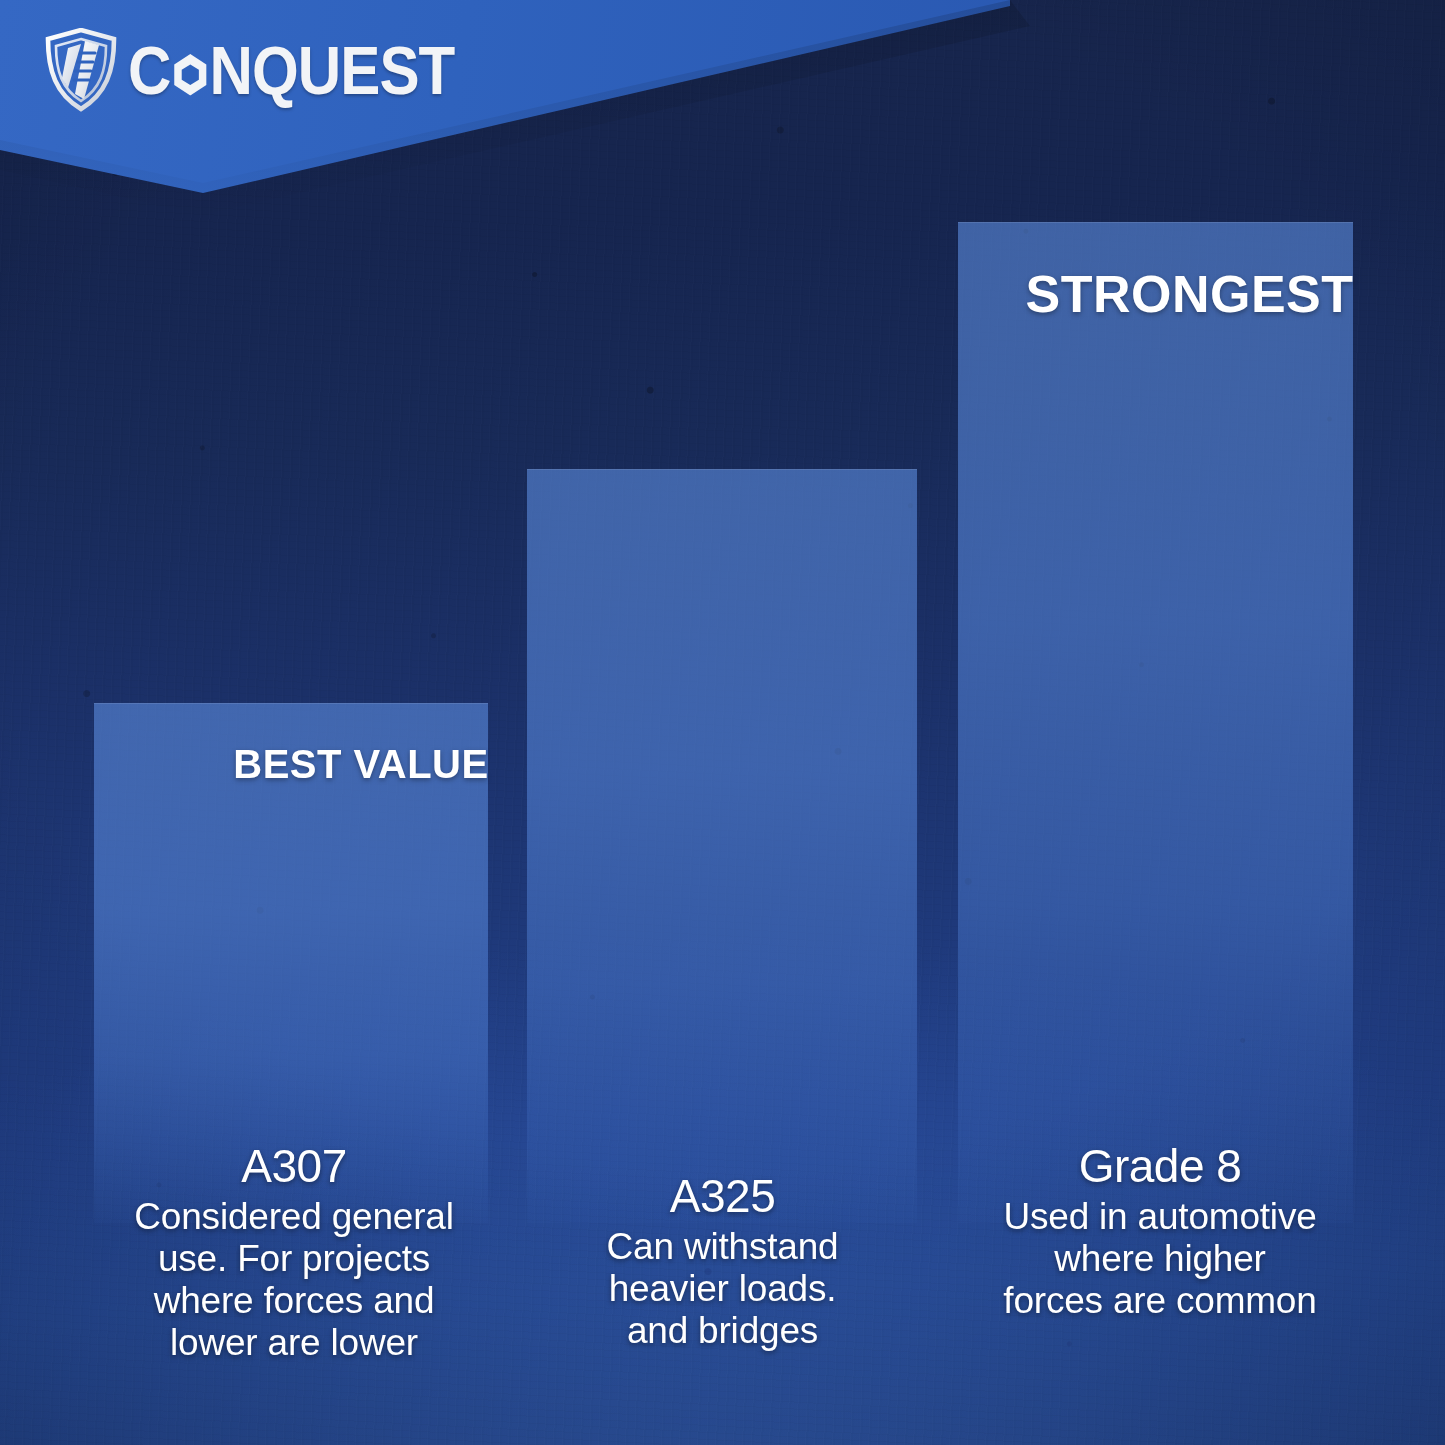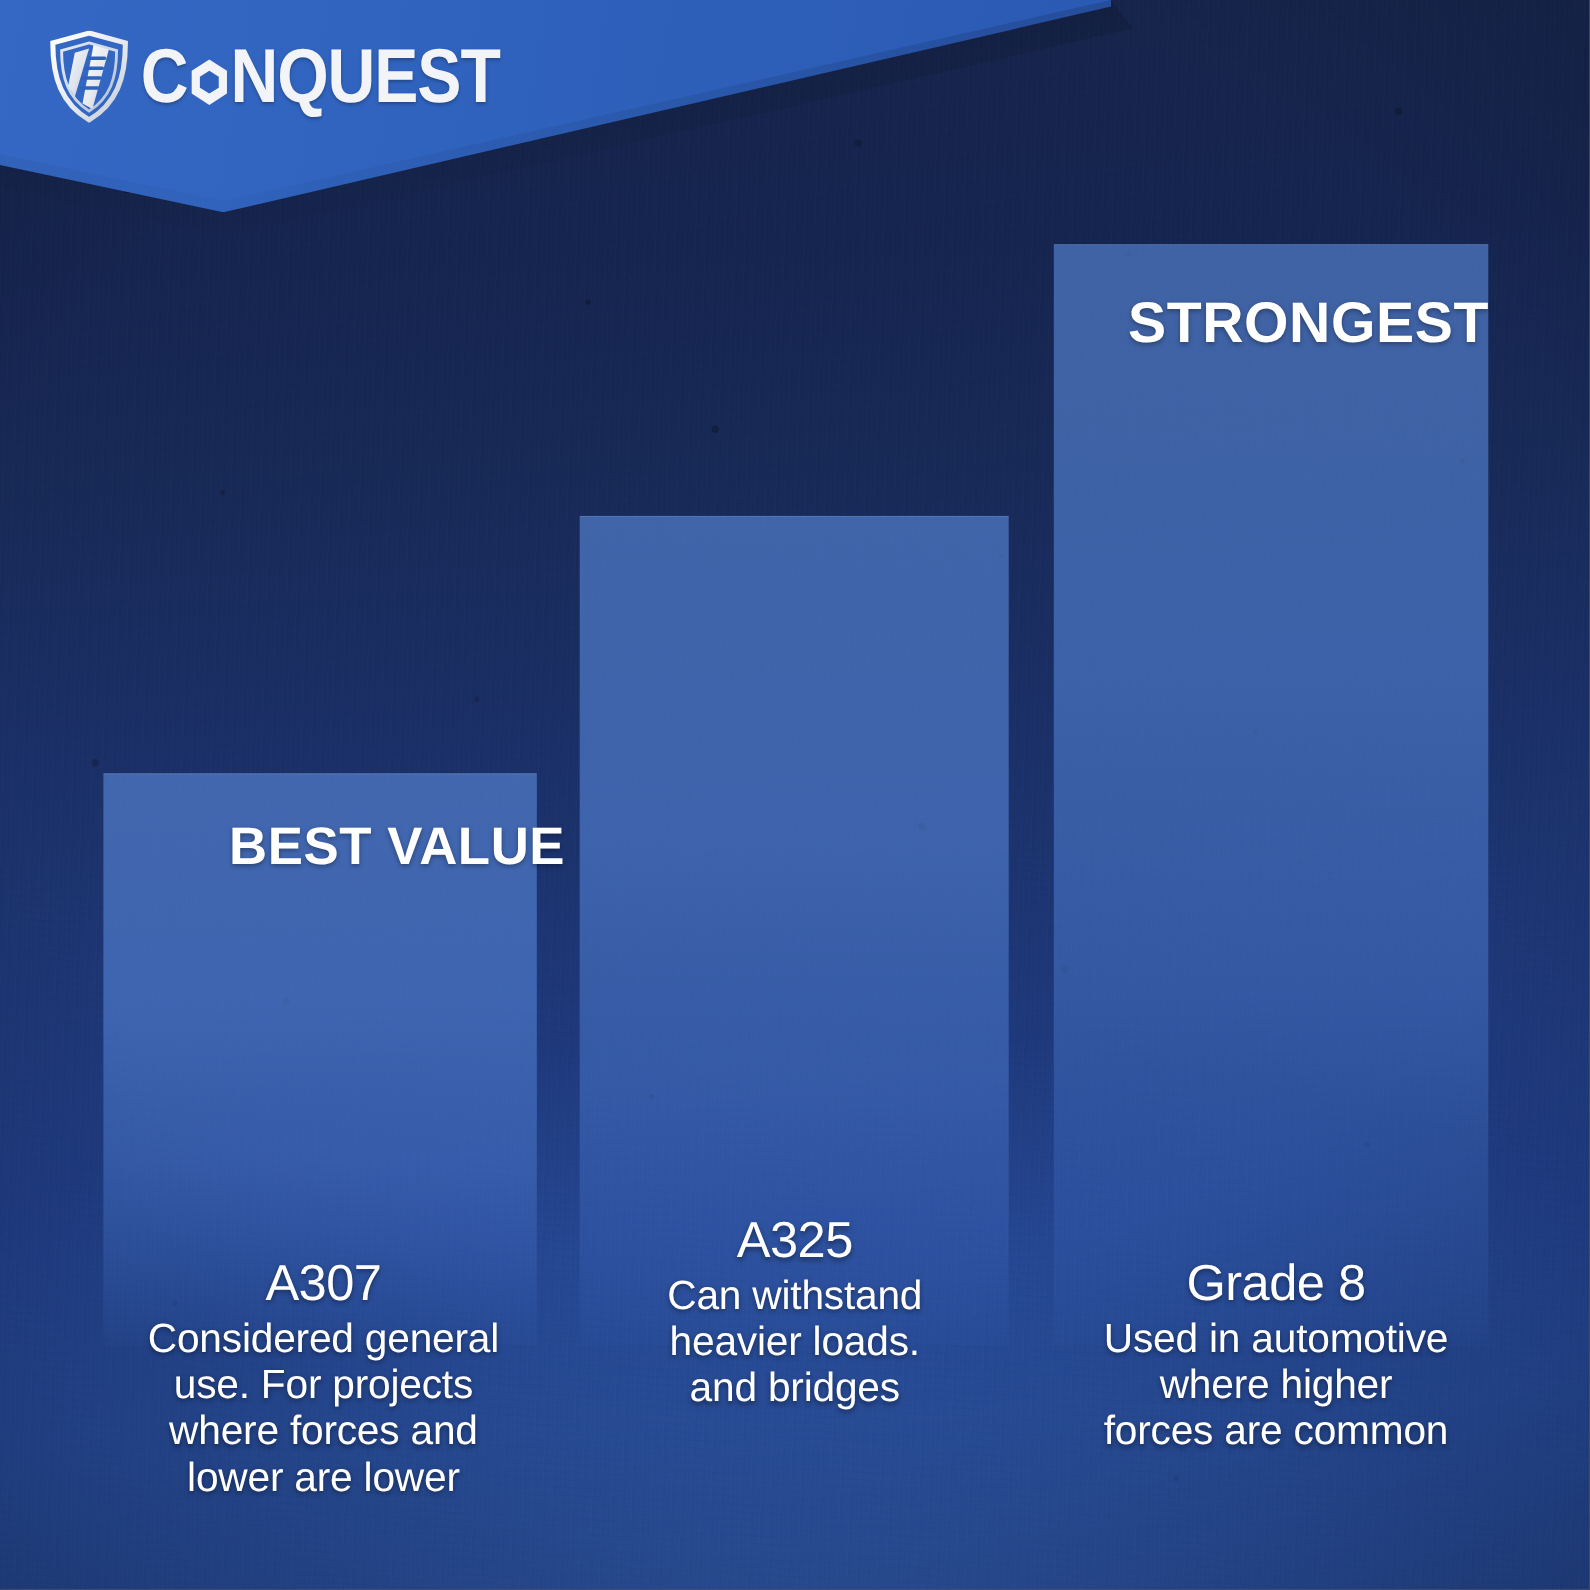--- a/index.html
+++ b/index.html
@@ -129,38 +129,38 @@
 <body>
 
 <div id="stage">
 
   <div class="bg-base"></div>
   <div class="bg-grain"></div>
   <div class="bg-grain2"></div>
   <div class="bg-vignette"></div>
 
   <div class="bar" style="left:94px;top:703px;width:394px;height:520px;"></div>
-  <div class="bar-label" style="left:94px;top:742px;width:466px;text-align:center;font-size:48px;">BEST VALUE</div>
+  <div class="bar-label" style="left:94px;top:742px;width:466px;text-align:center;font-size:40px;">BEST VALUE</div>
 
   <div class="bar" style="left:527px;top:469px;width:390px;height:754px;"></div>
 
   <div class="bar" style="left:958px;top:222px;width:395px;height:1001px;"></div>
   <div class="bar-label" style="left:958px;top:264px;width:395px;text-align:center;font-size:52px;">STRONGEST</div>
 
   <div class="col-caption" style="left:84px;top:1143px;width:420px;">
     <div class="col-title">A307</div>
     <div class="col-desc">
       <div>Considered general</div>
       <div>use. For projects</div>
       <div>where forces and</div>
       <div>lower are lower</div>
     </div>
   </div>
 
-  <div class="col-caption" style="left:540px;top:1104px;width:365px;">
+  <div class="col-caption" style="left:540px;top:1173px;width:365px;">
     <div class="col-title">A325</div>
     <div class="col-desc">
       <div>Can withstand</div>
       <div>heavier loads.</div>
       <div>and bridges</div>
     </div>
   </div>
 
   <div class="col-caption" style="left:960px;top:1143px;width:400px;">
     <div class="col-title">Grade 8</div>

